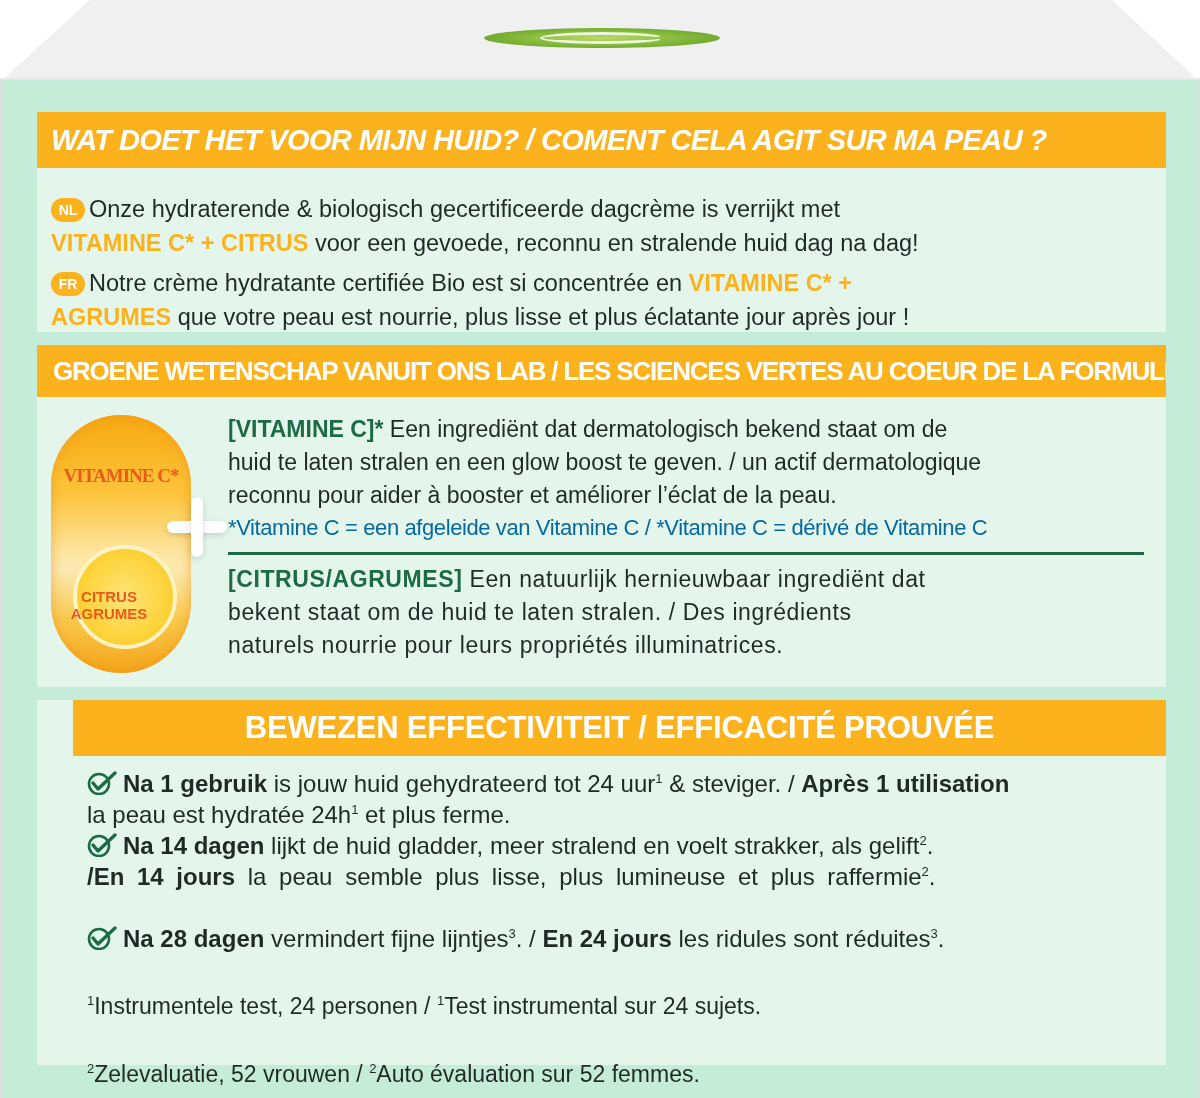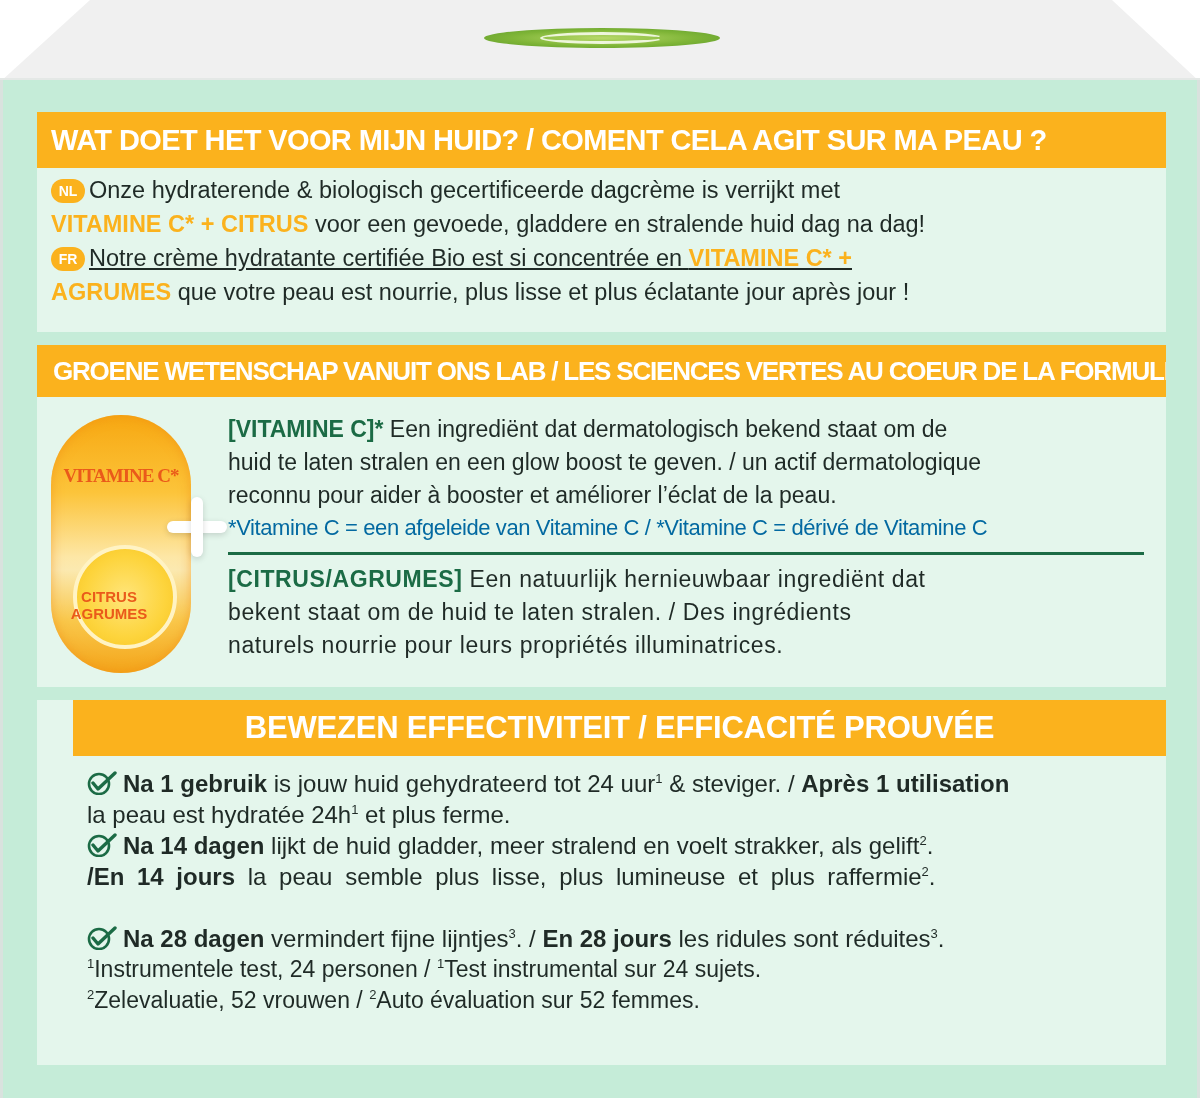--- a/index.html
+++ b/index.html
@@ -36,22 +36,22 @@
       background: #e4f6ec;
     }
     .section-header {
       background: #fbb21d; color: #ffffff; font-weight: bold;
       display: flex; align-items: center;
       white-space: nowrap; overflow: hidden;
     }
 
     
     #s1 { top: 112px; height: 220px; }
-    #s1 .section-header { height: 56px; padding-left: 14px; font-size: 29px; letter-spacing: -0.6px; }
-    #s1 .body { padding: 5px 14px 0 14px; font-size: 23.5px; line-height: 34px; }
+    #s1 .section-header { height: 56px; padding-left: 14px; font-size: 29px; letter-spacing: -0.6px; font-style: italic; }
+    #s1 .body { padding: 24px 14px 0 14px; font-size: 23.5px; line-height: 34px; }
     .line { white-space: nowrap; display: block; }
     .justify { display: flex; justify-content: space-between; }
     .badge {
       display: inline-block; width: 34px; height: 24px; border-radius: 12px;
       background: #fbb21d; color: #fff; font-weight: bold; font-size: 14px;
       text-align: center; line-height: 24px; vertical-align: 2px; margin-right: 4px;
     }
     .hl { color: #fbb21d; font-weight: bold; }
 
     
@@ -98,21 +98,21 @@
     
     #s3 { top: 700px; height: 365px; padding-left: 36px; }
     #s3 .section-header { height: 56px; justify-content: center; font-size: 31px; letter-spacing: -0.2px; }
     #s3 .body { padding: 12px 14px 0 14px; font-size: 24px; line-height: 31px; }
     .check {
       display: inline-block; width: 32px; height: 24px; vertical-align: -3px; margin-right: 4px;
     }
     .b { font-weight: bold; }
     sup { font-size: 13px; vertical-align: 9px; line-height: 0; }
     .gap { height: 31px; }
-    .fn { font-size: 23px; line-height: 31px; }
+    .fn { font-size: 23px; line-height: 31px; margin-top: 37px; }
   </style>
 </head>
 <body>
 
 <div class="lid">
   <div class="logo">
       <div class="g"></div>
     </div>
 </div>
 <div class="lid-edge"></div>
@@ -120,23 +120,23 @@
 <div class="face"></div>
 
 <div class="section" id="s1">
   <div class="section-header">WAT DOET HET VOOR MIJN HUID? / COMENT CELA AGIT SUR MA PEAU ?</div>
   <div class="body">
     <div class="line justify">
       <span><span class="badge">NL</span><span>Onze hydraterende &amp; biologisch gecertificeerde dagcrème is verrijkt met</span></span>
     </div>
     <div class="line">
       <span class="hl">VITAMINE C* + CITRUS</span>
-      <span>voor een gevoede, gladdere en stralende huid dag na dag!</span>
-    </div>
-    <div class="line" style="text-decoration:underline;">
+      <span>voor een gevoede, reconnu en stralende huid dag na dag!</span>
+    </div>
+    <div class="line" style="margin-top:6px;">
       <span class="badge">FR</span><span>Notre crème hydratante certifiée Bio est si concentrée en</span>
       <span class="hl">VITAMINE C* +</span>
     </div>
     <div class="line">
       <span class="hl">AGRUMES</span>
       <span>que votre peau est nourrie, plus lisse et plus éclatante jour après jour !</span>
     </div>
   </div>
 </div>
 
@@ -191,19 +191,19 @@
     </div>
     <div class="line" style="word-spacing:6px;">
       <span class="b">/En 14 jours</span> <span>la peau semble plus lisse, plus lumineuse et plus raffermie</span><sup>2</sup><span>.</span>
     </div>
     <div class="gap"></div>
 
     <div class="line">
       <svg class="check" viewBox="0 0 32 24">
           <circle cx="12" cy="13" r="10" fill="none" stroke="#1b6b45" stroke-width="2.6"></circle>
           <path d="M6 12 L11 18 L28 2" fill="none" stroke="#1b6b45" stroke-width="3.4" stroke-linecap="round" stroke-linejoin="round"></path>
-        </svg><span class="b">Na 28 dagen</span> <span>vermindert fijne lijntjes</span><sup>3</sup><span>. /</span> <span class="b">En 28 jours</span> <span>les ridules sont réduites</span><sup>3</sup><span>.</span>
+        </svg><span class="b">Na 28 dagen</span> <span>vermindert fijne lijntjes</span><sup>3</sup><span>. /</span> <span class="b">En 24 jours</span> <span>les ridules sont réduites</span><sup>3</sup><span>.</span>
     </div>
 
     <div class="line fn"><sup>1</sup><span>Instrumentele test, 24 personen /</span> <sup>1</sup><span>Test instrumental sur 24 sujets.</span></div>
     <div class="line fn"><sup>2</sup><span>Zelevaluatie, 52 vrouwen /</span> <sup>2</sup><span>Auto évaluation sur 52 femmes.</span></div>
   </div>
 </div>
 
 </body></html>

